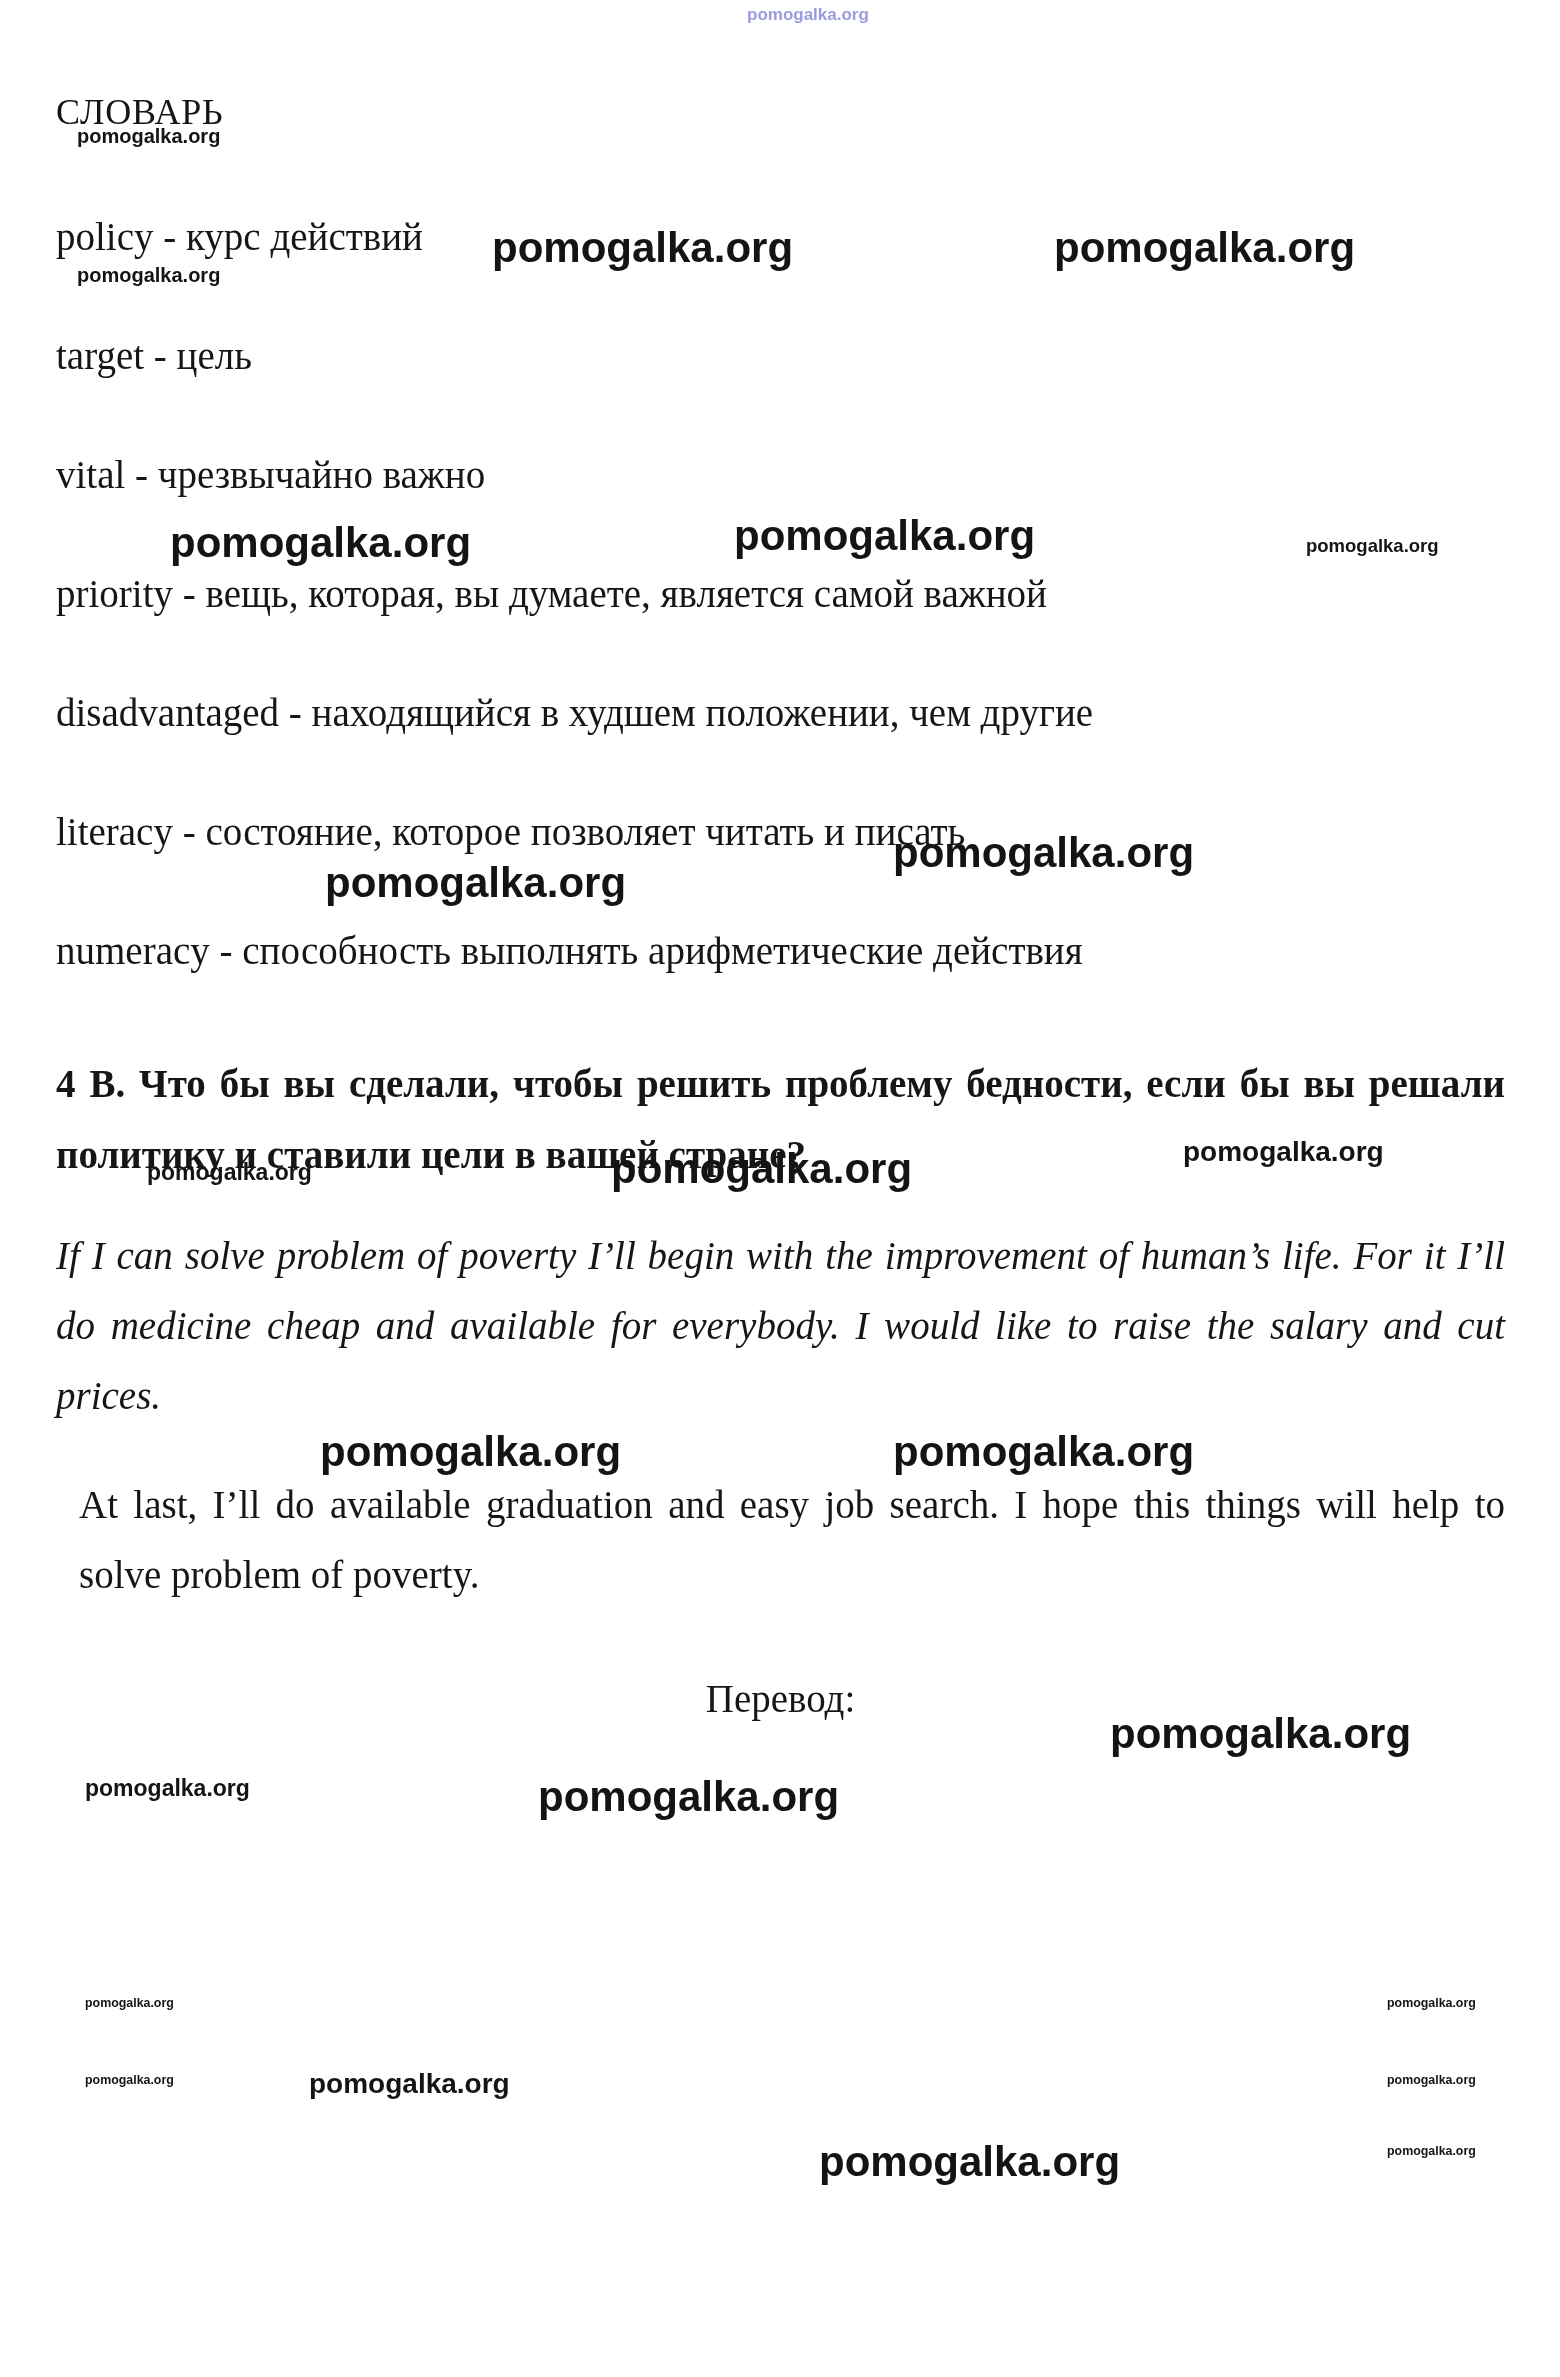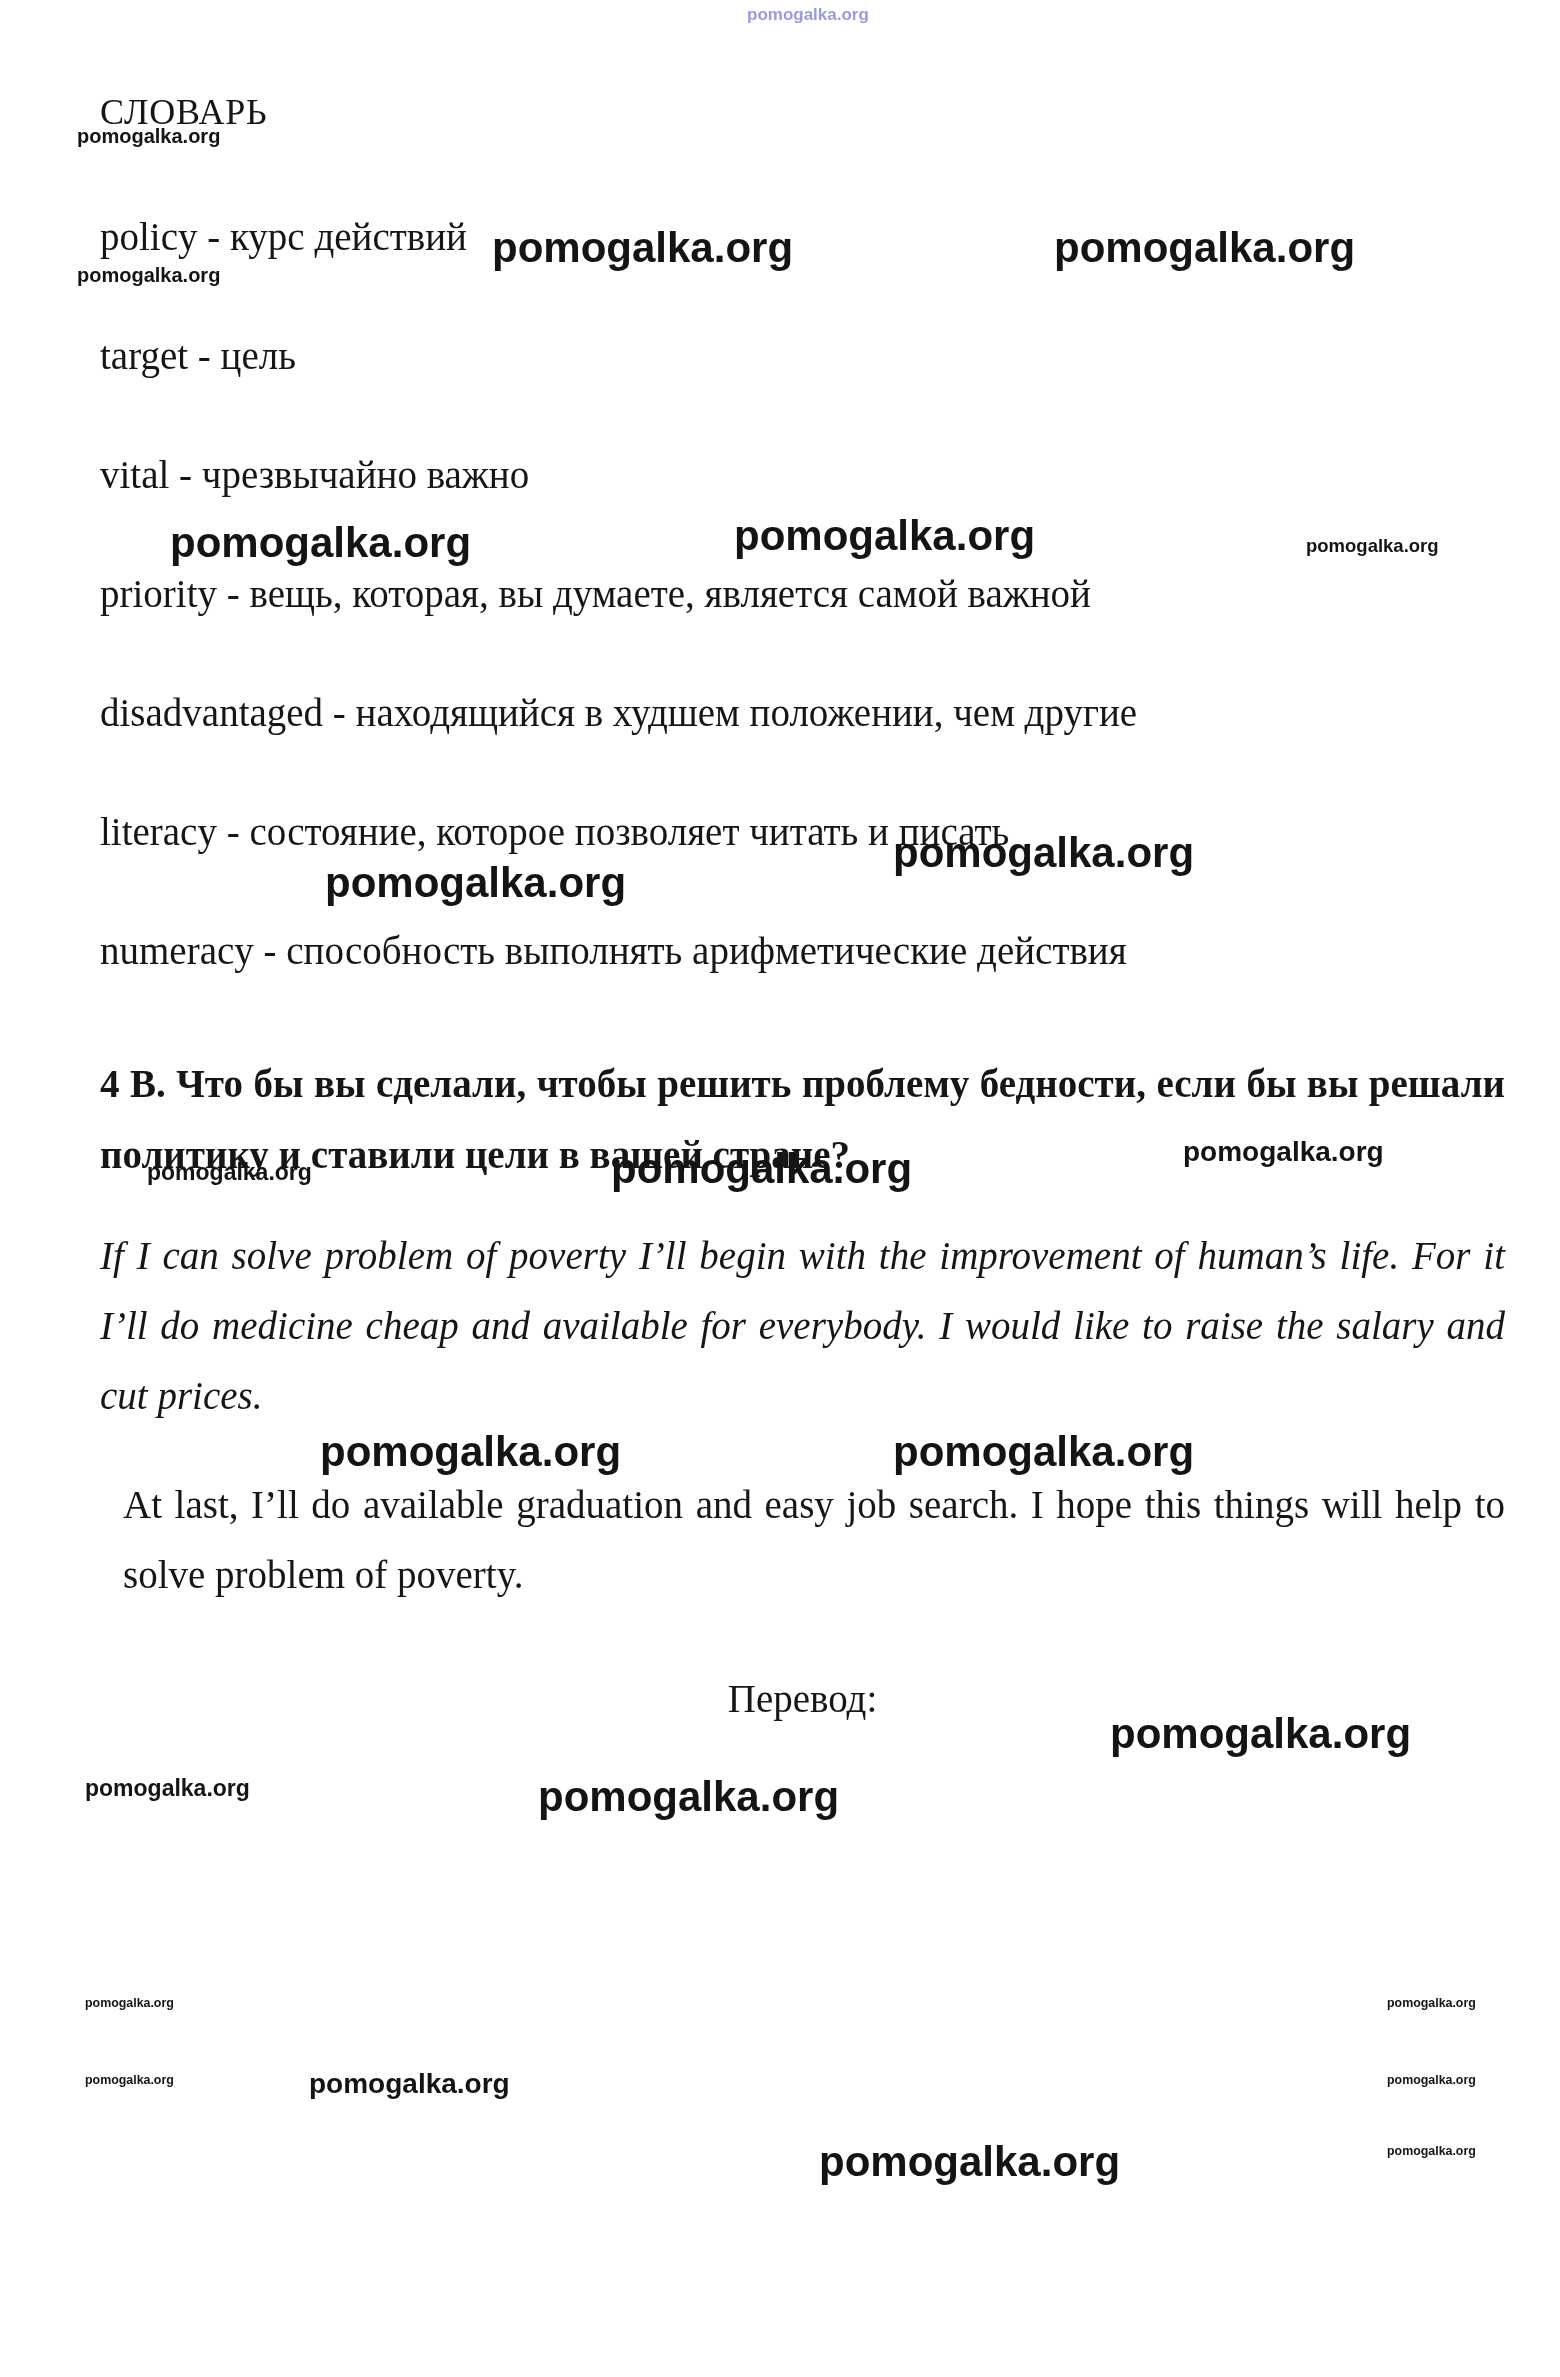--- a/index.html
+++ b/index.html
@@ -5,21 +5,20 @@
   * { margin: 0; padding: 0; box-sizing: border-box; }
   html, body { background: #ffffff; }
   .page {
     position: relative;
     width: 1561px;
     height: 2377px;
     background: #ffffff;
     font-family: "Liberation Serif", serif;
     color: #161616;
     overflow: hidden;
-    padding-left: 44px;
   }
   .content {
     position: relative;
     padding: 91px 56px 0 56px;
     z-index: 1;
   }
   .doc-title {
     font-size: 36px;
     font-weight: 400;
     letter-spacing: 0.8px;

